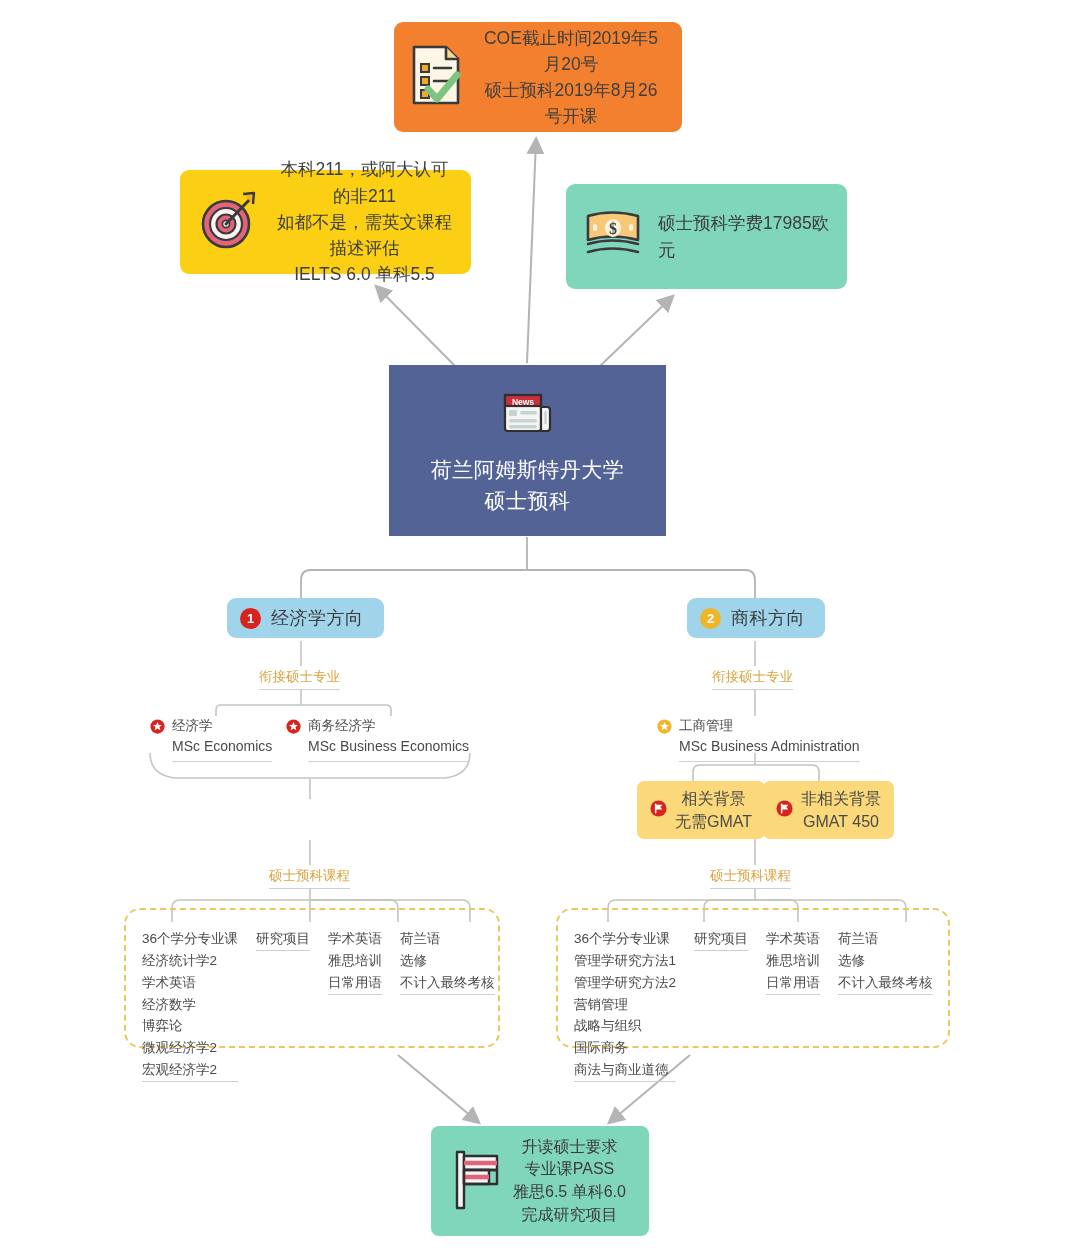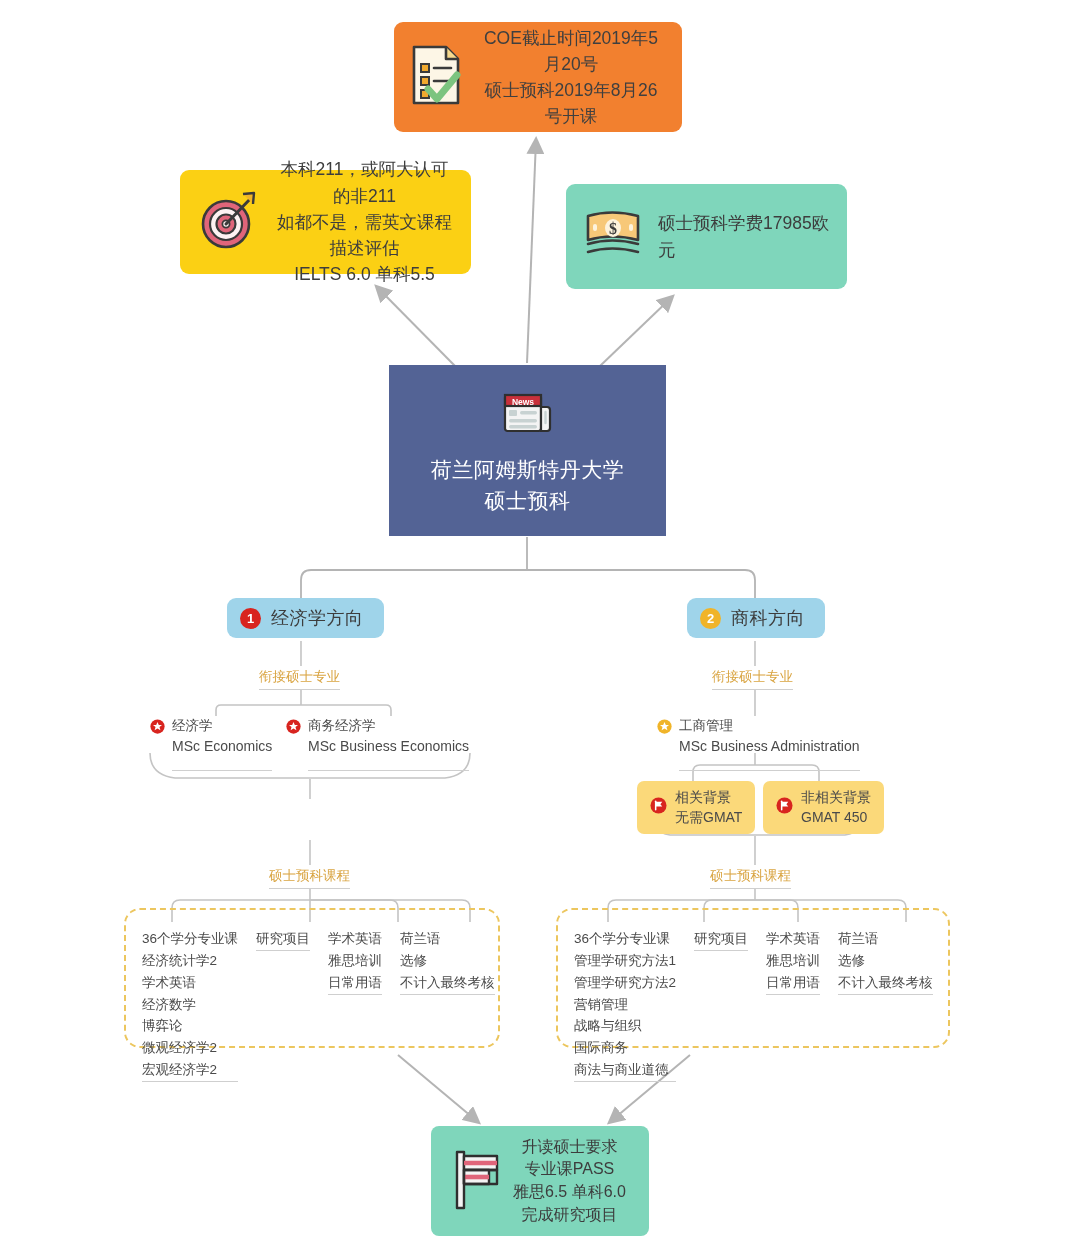--- a/index.html
+++ b/index.html
@@ -73,37 +73,37 @@
   }
   #tag-econ-major { left: 259px; top: 668px; }
   #tag-biz-major  { left: 712px; top: 668px; }
   #tag-econ-prog  { left: 269px; top: 867px; }
   #tag-biz-prog   { left: 710px; top: 867px; }
 
   
   .prog { display: flex; align-items: flex-start; gap: 7px; }
   .prog .ptxt {
     border-bottom: 1.2px solid #cfcfcf;
-    padding-bottom: 14px;
+    padding-bottom: 5px;
   }
   .prog .cn { font-size: 13.5px; color: #4a4a4a; line-height: 1.45; }
   .prog .en { font-size: 14px; color: #4a4a4a; line-height: 1.45; }
   #prog-econ  { left: 150px; top: 716px; }
   #prog-beco  { left: 286px; top: 716px; }
   #prog-bizad { left: 657px; top: 716px; }
 
   
   .chip {
     display: flex; align-items: center; gap: 8px;
     background: #fbd97a; border-radius: 7px;
     padding: 6px 13px;
   }
   .chip .ctext {
-    font-size: 14px; color: #4a4a4a; line-height: 1.45;
-    white-space: pre-line; text-align: left;
+    font-size: 16px; color: #4a4a4a; line-height: 1.45;
+    white-space: pre-line; text-align: center;
   }
   #chip-gre      { left: 248px; top: 799px; }
   #chip-nogmat   { left: 637px; top: 781px; }
   #chip-gmat450  { left: 763px; top: 781px; }
 
   
   .courses {
     position: absolute;
     border: 2px dashed #ecc65e;
     border-radius: 16px;

